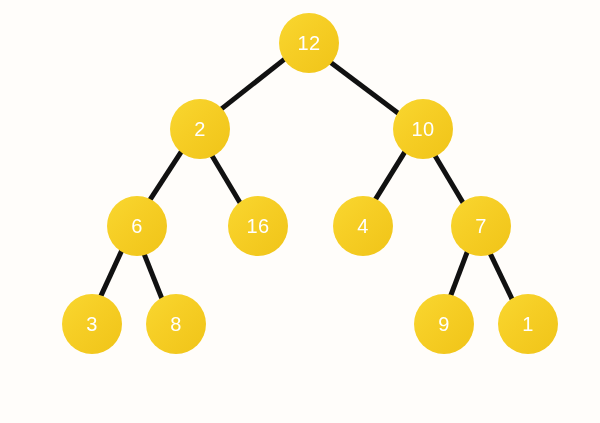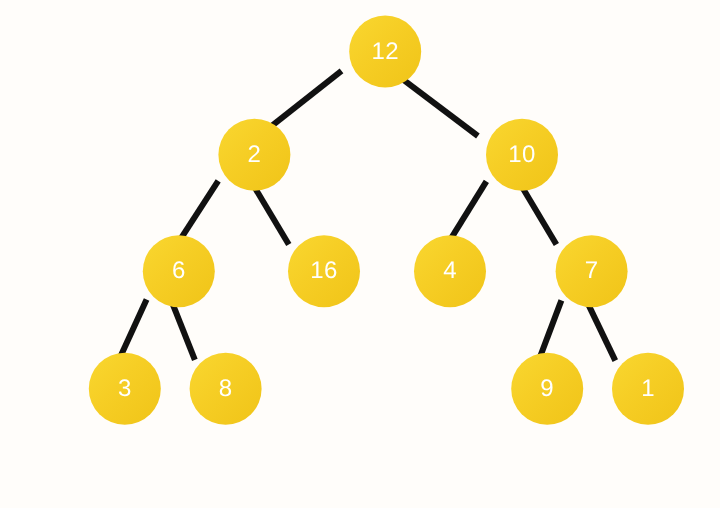--- a/index.html
+++ b/index.html
@@ -23,21 +23,21 @@
   #edge-layer {
     position: absolute;
     left: 0;
     top: 0;
     width: 600px;
     height: 423px;
     z-index: 1;
   }
   #node-layer {
     position: absolute;
-    left: 16px;
+    left: 4px;
     top: 0;
     width: 476px;
     height: 423px;
     z-index: 2;
   }
   .tree-node {
     position: absolute;
     border-radius: 50%;
     display: flex;
     align-items: center;

